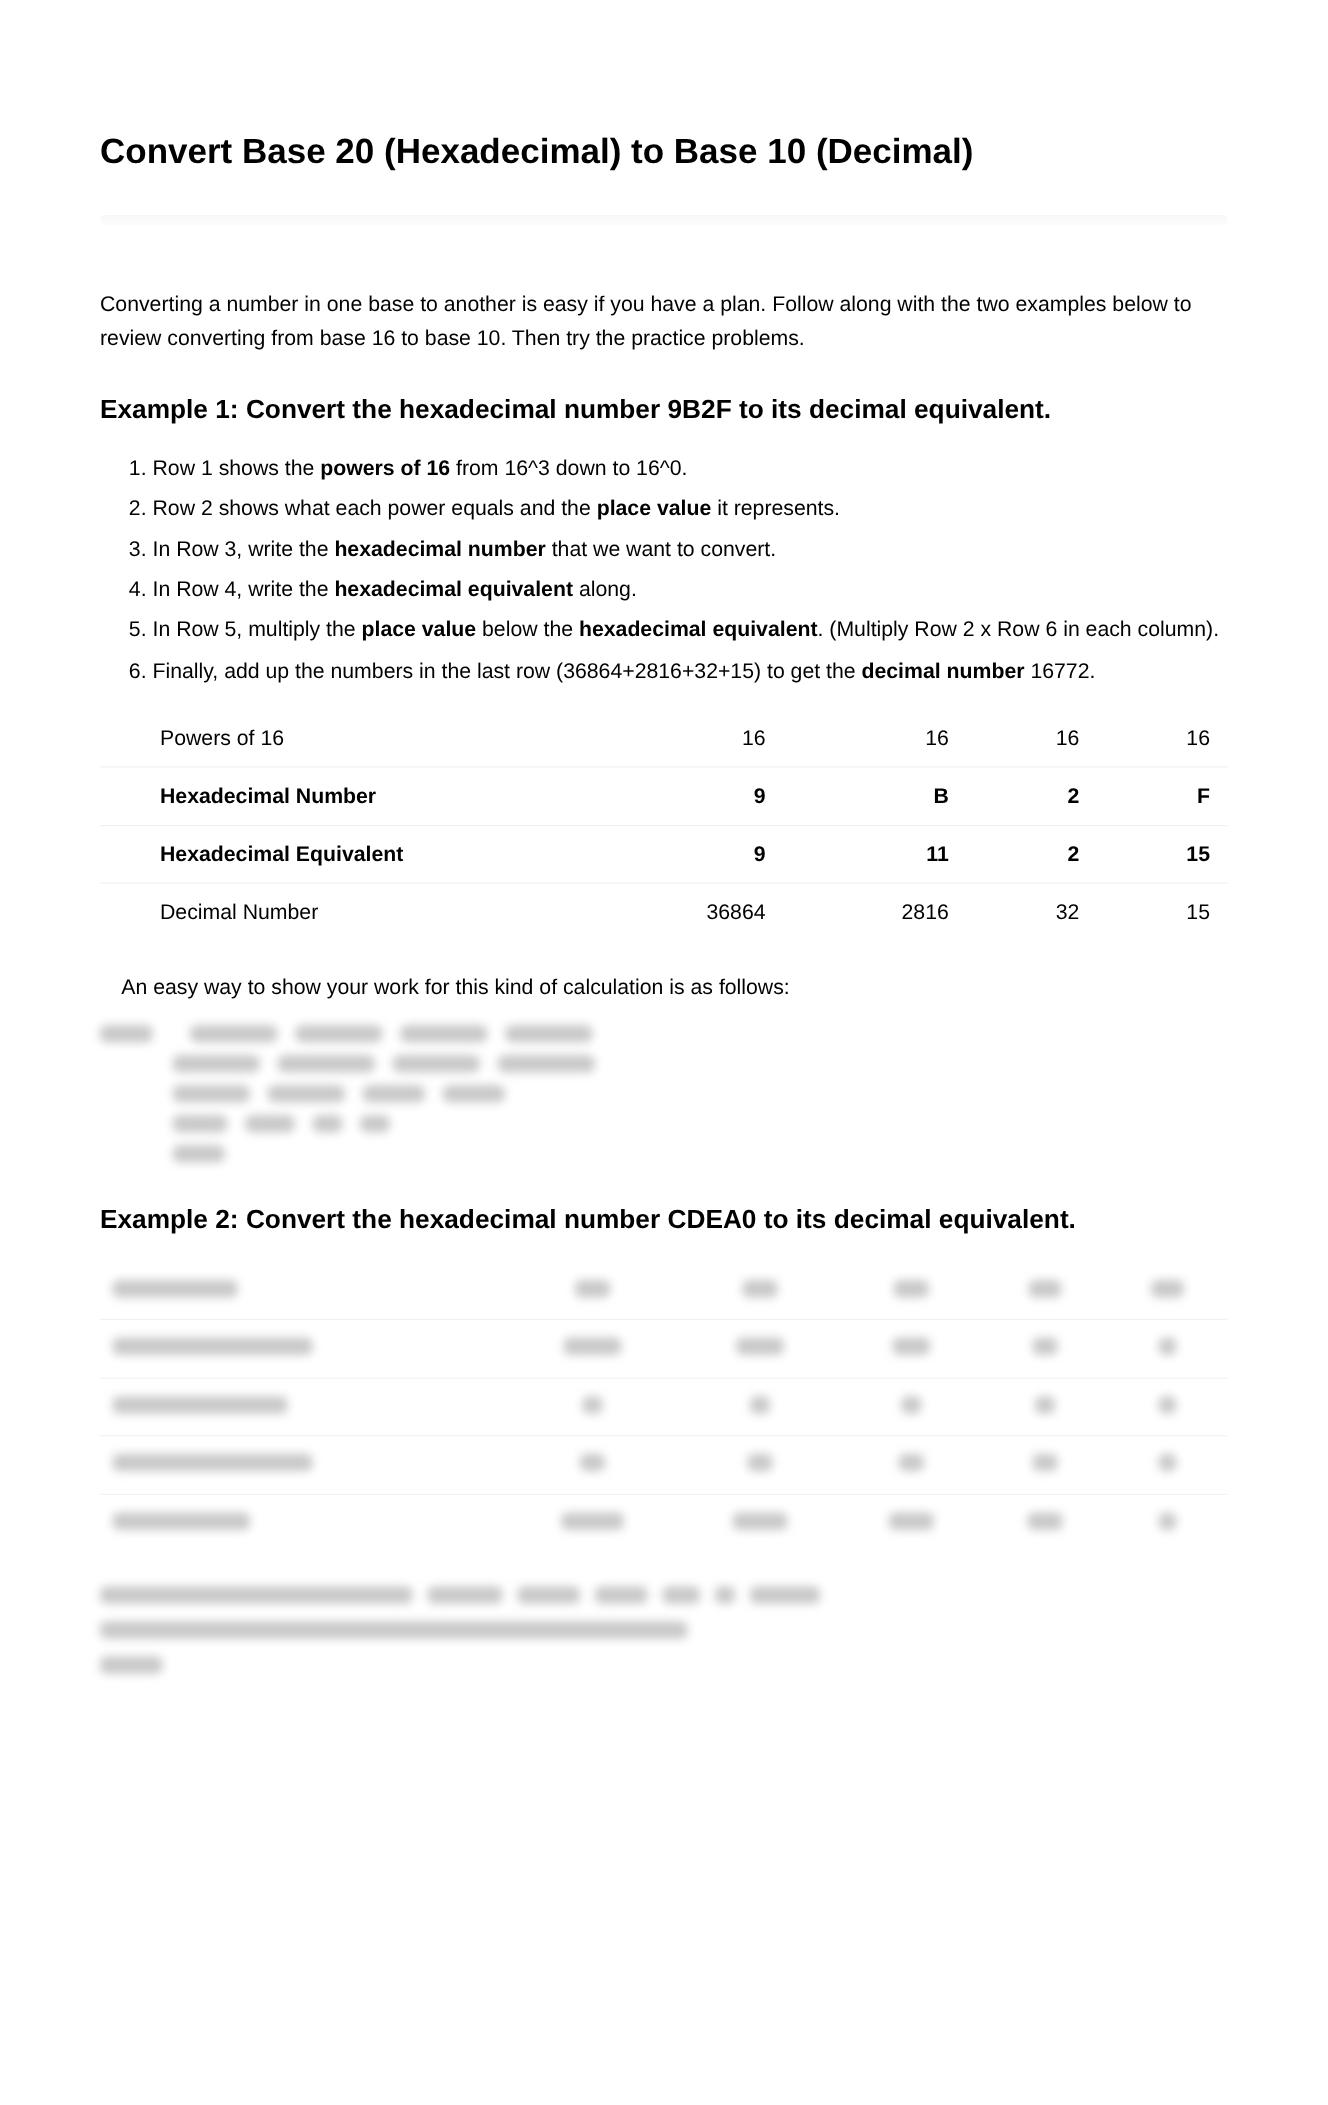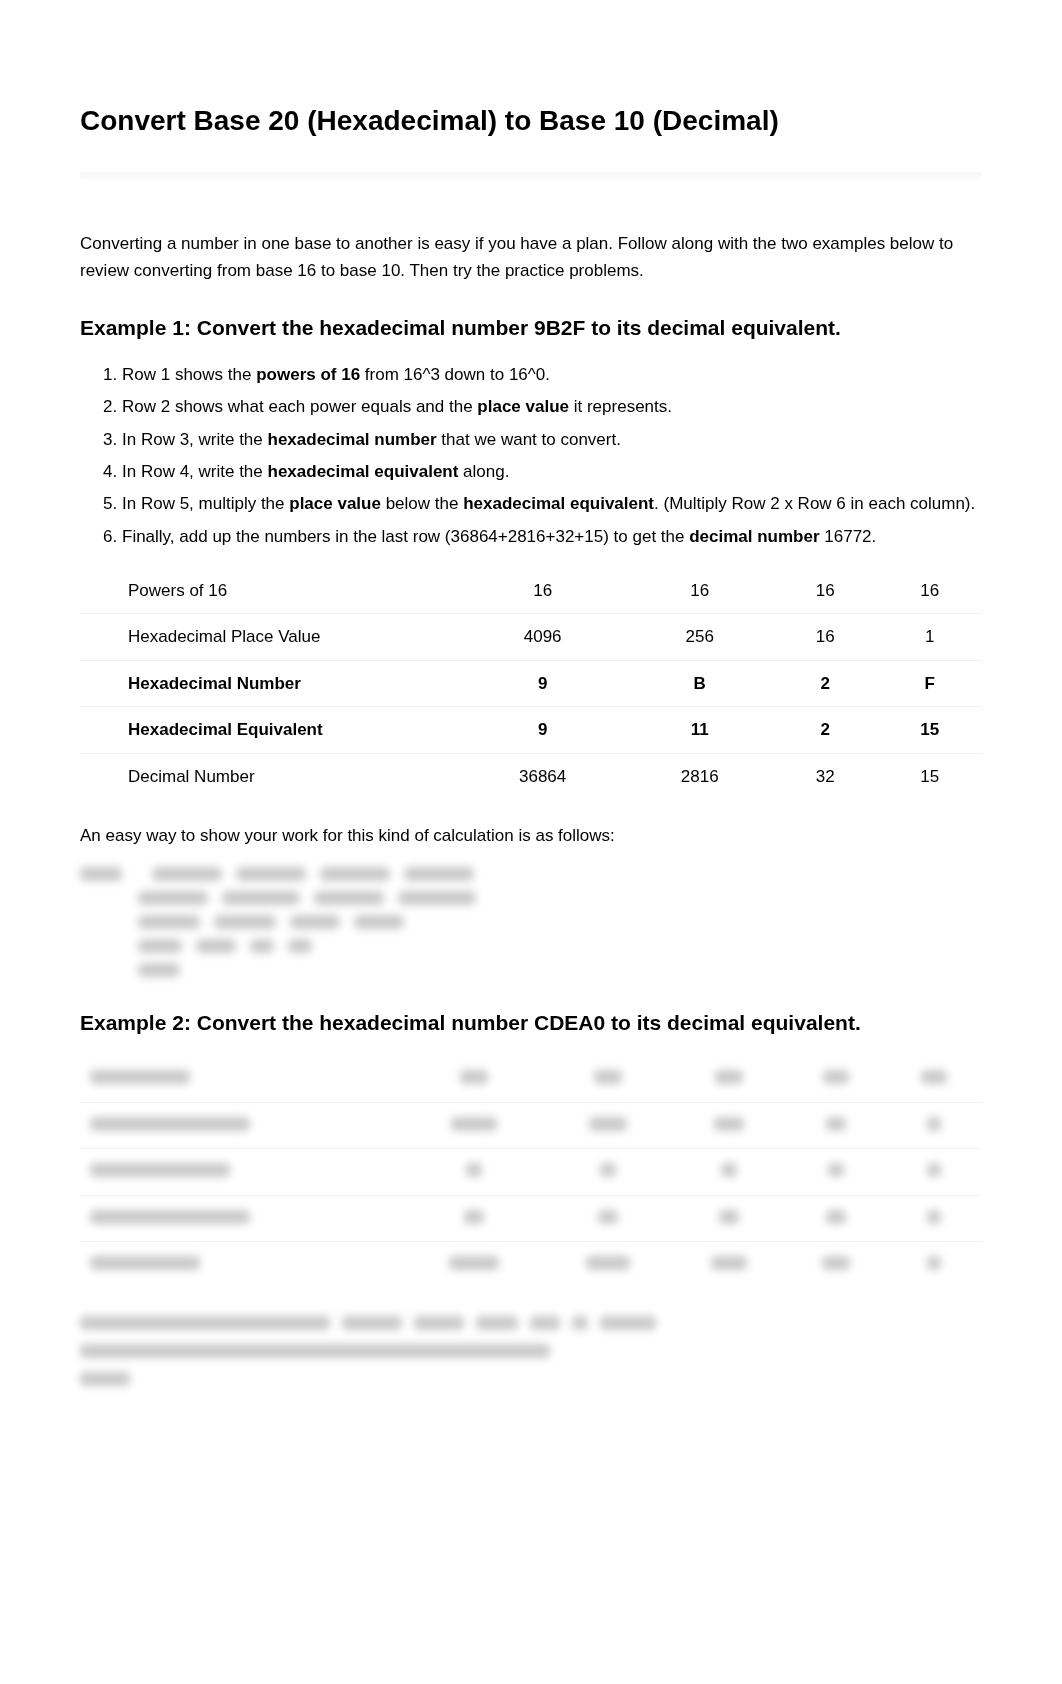--- a/index.html
+++ b/index.html
@@ -59,24 +59,24 @@
     font-size: 17px;
   }
   table tr:first-child td {
     border-top: none;
   }
   table td:first-child {
     padding-left: 48px;
     width: 42%;
   }
   table td.num {
-    text-align: center;
+    text-align: right;
   }
   .caption-line {
-    margin: 20px 0 18px 0;
+    margin: 20px 0 18px 17px;
   }
   .blur-block {
     position: relative;
     margin: 6px 0 30px 0;
   }
   .blur-line {
     display: flex;
     gap: 14px;
     margin: 10px 0;
   }
@@ -163,27 +163,20 @@
 </ol>
 
 <table>
   <tbody>
       <tr>
     <td>Powers of 16</td>
     <td class="num">16</td>
     <td class="num">16</td>
     <td class="num">16</td>
     <td class="num">16</td>
-  </tr>
-  <tr>
-    <td>Hexadecimal Place Value</td>
-    <td class="num">4096</td>
-    <td class="num">256</td>
-    <td class="num">16</td>
-    <td class="num">1</td>
   </tr>
   <tr>
     <td class="bold">Hexadecimal Number</td>
     <td class="num bold">9</td>
     <td class="num bold">B</td>
     <td class="num bold">2</td>
     <td class="num bold">F</td>
   </tr>
   <tr>
     <td class="bold">Hexadecimal Equivalent</td>

